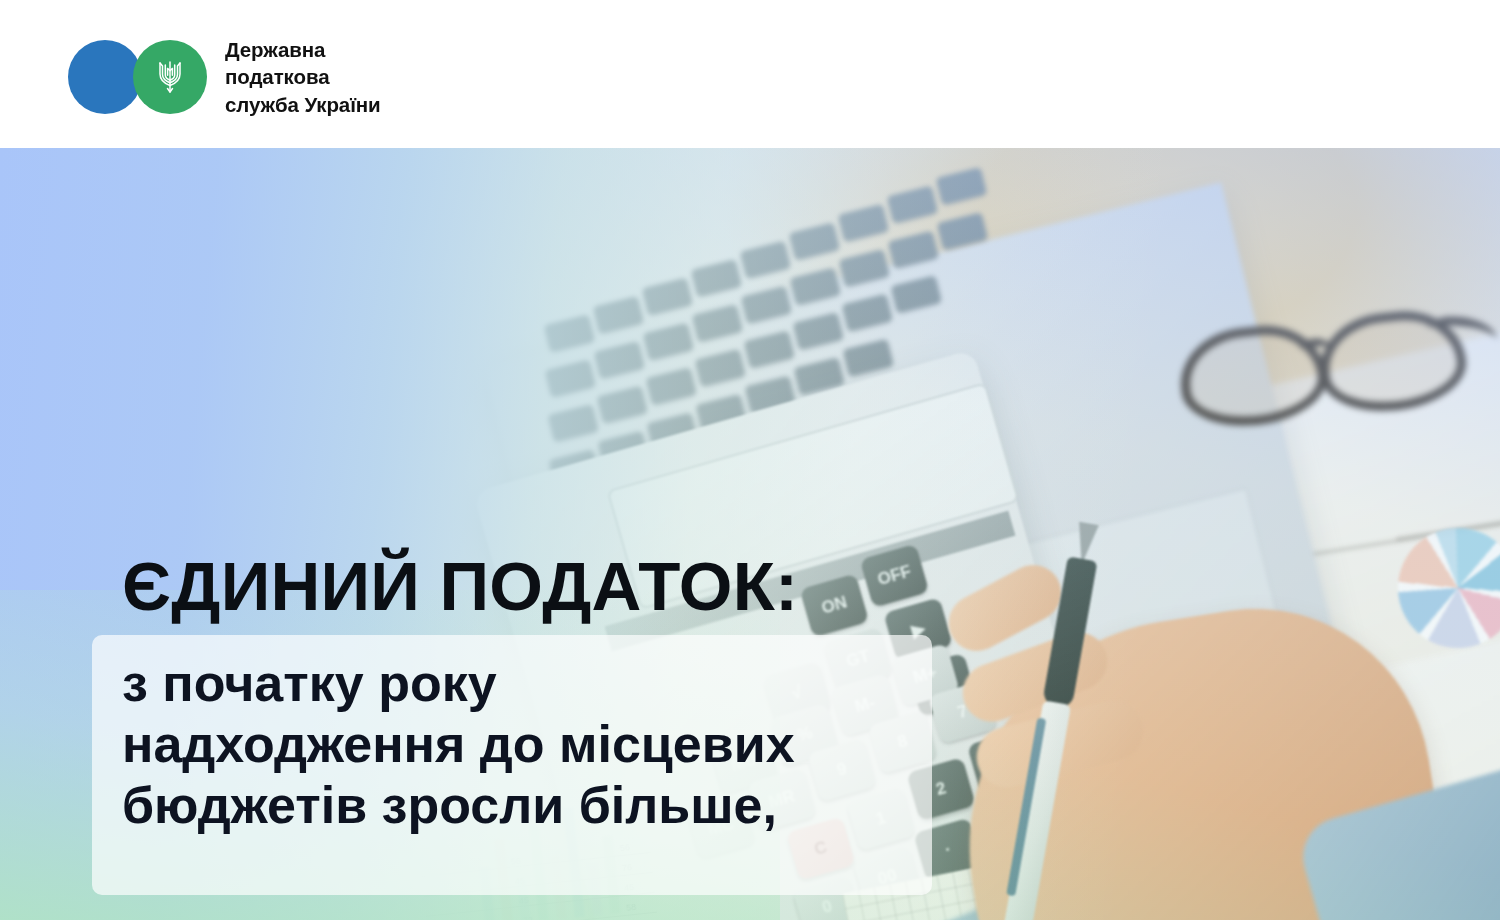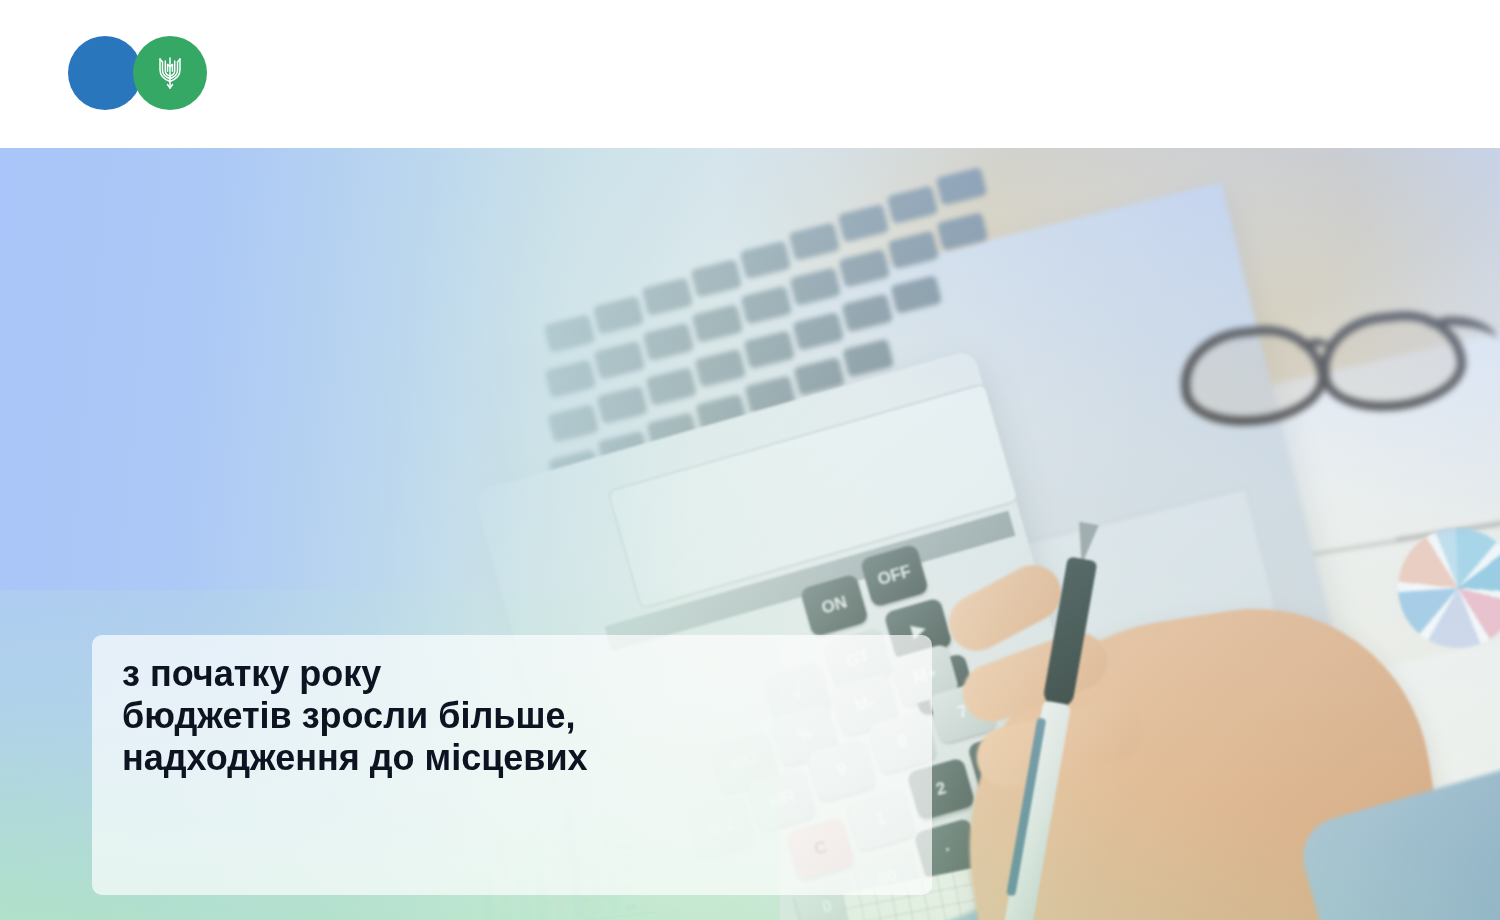--- a/index.html
+++ b/index.html
@@ -504,21 +504,21 @@
     height: 260px;
     background: rgba(255,255,255,.68);
     border-radius: 10px;
     z-index: 20;
   }
   .body-copy {
     position: absolute;
     left: 122px;
     top: 505px;
     width: 800px;
-    font-size: 36px;
+    font-size: 52px;
     font-weight: bold;
     color: #0d1321;
     line-height: 1.17;
     z-index: 30;
   }
   .body-copy .ln { display: block; white-space: nowrap; }
 </style>
 </head>
 <body>
 
@@ -533,20 +533,25 @@
           <g fill="none" stroke="#ffffff" stroke-width="1.5" stroke-linejoin="round" stroke-linecap="round">
             <path d="M14 5 L14 35"></path>
             <path d="M14 35 L11.5 31.5 M14 35 L16.5 31.5"></path>
             <path d="M4 6 L4 17 C4 23 8.5 26.5 14 28.5 C19.5 26.5 24 23 24 17 L24 6"></path>
             <path d="M4 6 L6.5 9 L6.5 17.5 C6.5 21.5 9.5 24 14 25.8 C18.5 24 21.5 21.5 21.5 17.5 L21.5 9 L24 6"></path>
             <path d="M9.3 8 L9.3 18 C9.3 20.2 11 22 14 23.2 C17 22 18.7 20.2 18.7 18 L18.7 8"></path>
             <path d="M11.6 11.5 L11.6 18.2 M16.4 11.5 L16.4 18.2"></path>
             <path d="M11.6 11.5 L14 13.8 L16.4 11.5"></path>
           </g>
         </svg>
+      </div>
+      <div class="logo-text">
+        <div>Державна</div>
+        <div>податкова</div>
+        <div>служба України</div>
       </div>
     </div>
   </div>
 
   <div class="stage">
 
     <div class="bg-gradient"></div>
 
     <div class="photo">
       <div class="photo-inner">
@@ -685,21 +690,22 @@
 
         </div>
       </div>
     </div>
 
     <div class="veil"></div>
     <div class="veil-bottom"></div>
 
     <div class="body-panel"></div>
 
+    <div class="headline">ЄДИНИЙ ПОДАТОК:</div>
 
     <div class="body-copy">
       <span class="ln">з початку року</span>
+      <span class="ln">надходження до місцевих</span>
       <span class="ln">бюджетів зросли більше,</span>
-      <span class="ln">надходження до місцевих</span>
     </div>
 
   </div>
 </div>
 
 </body></html>

